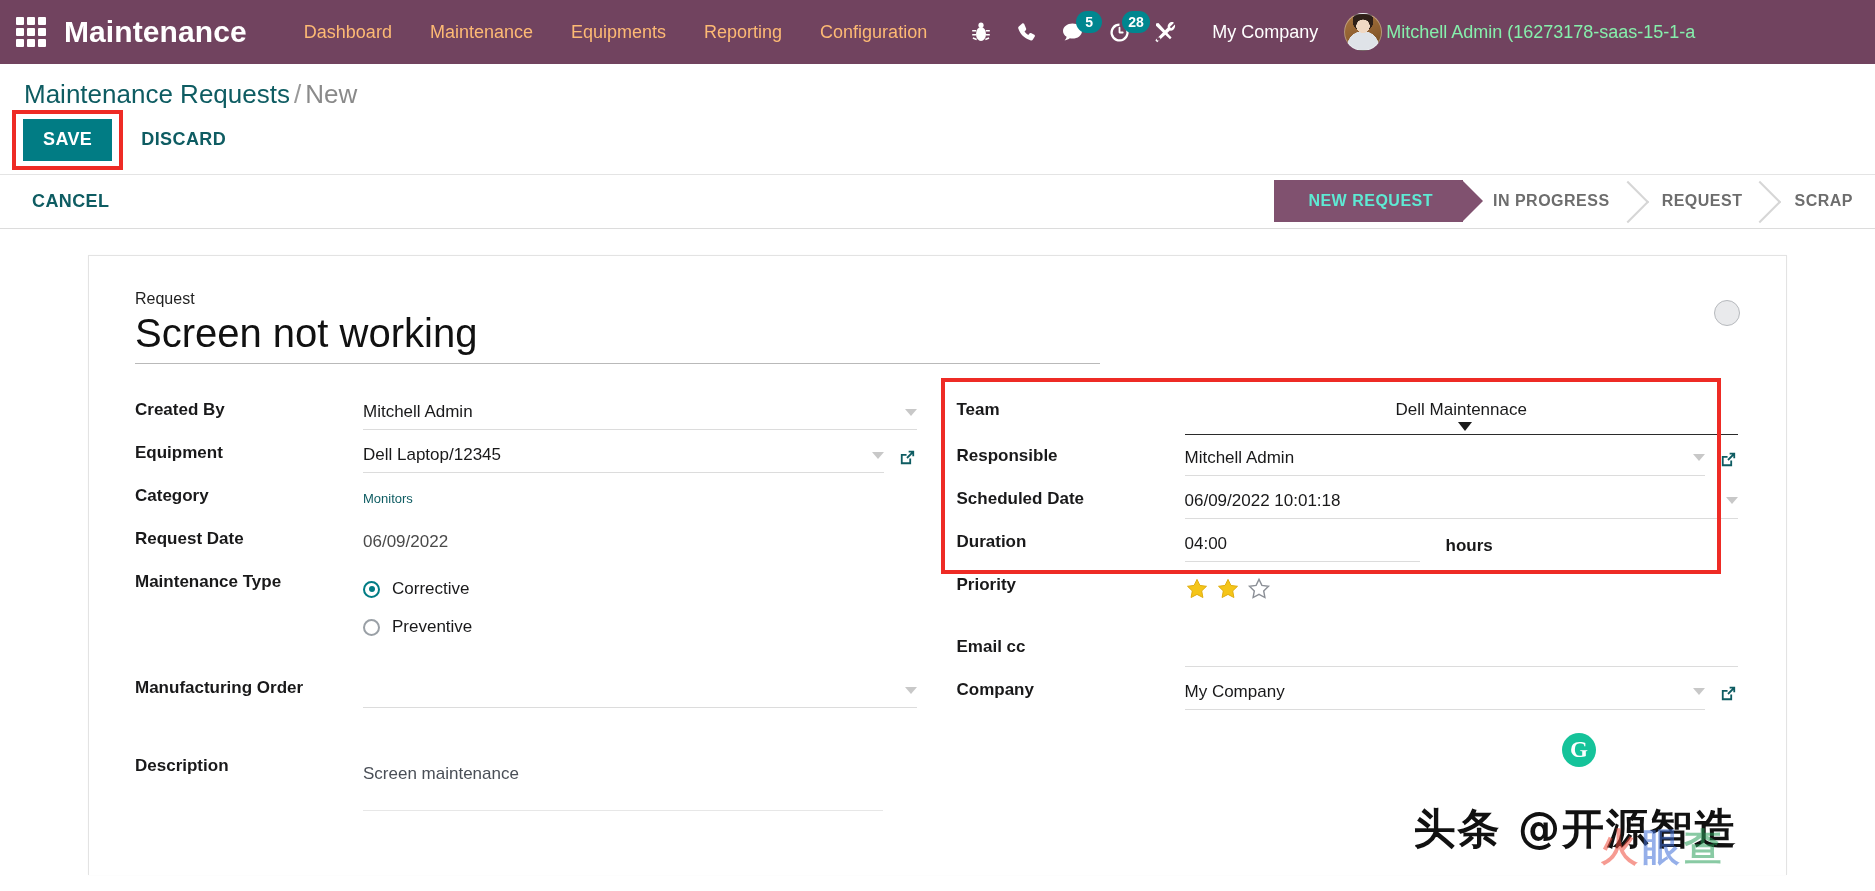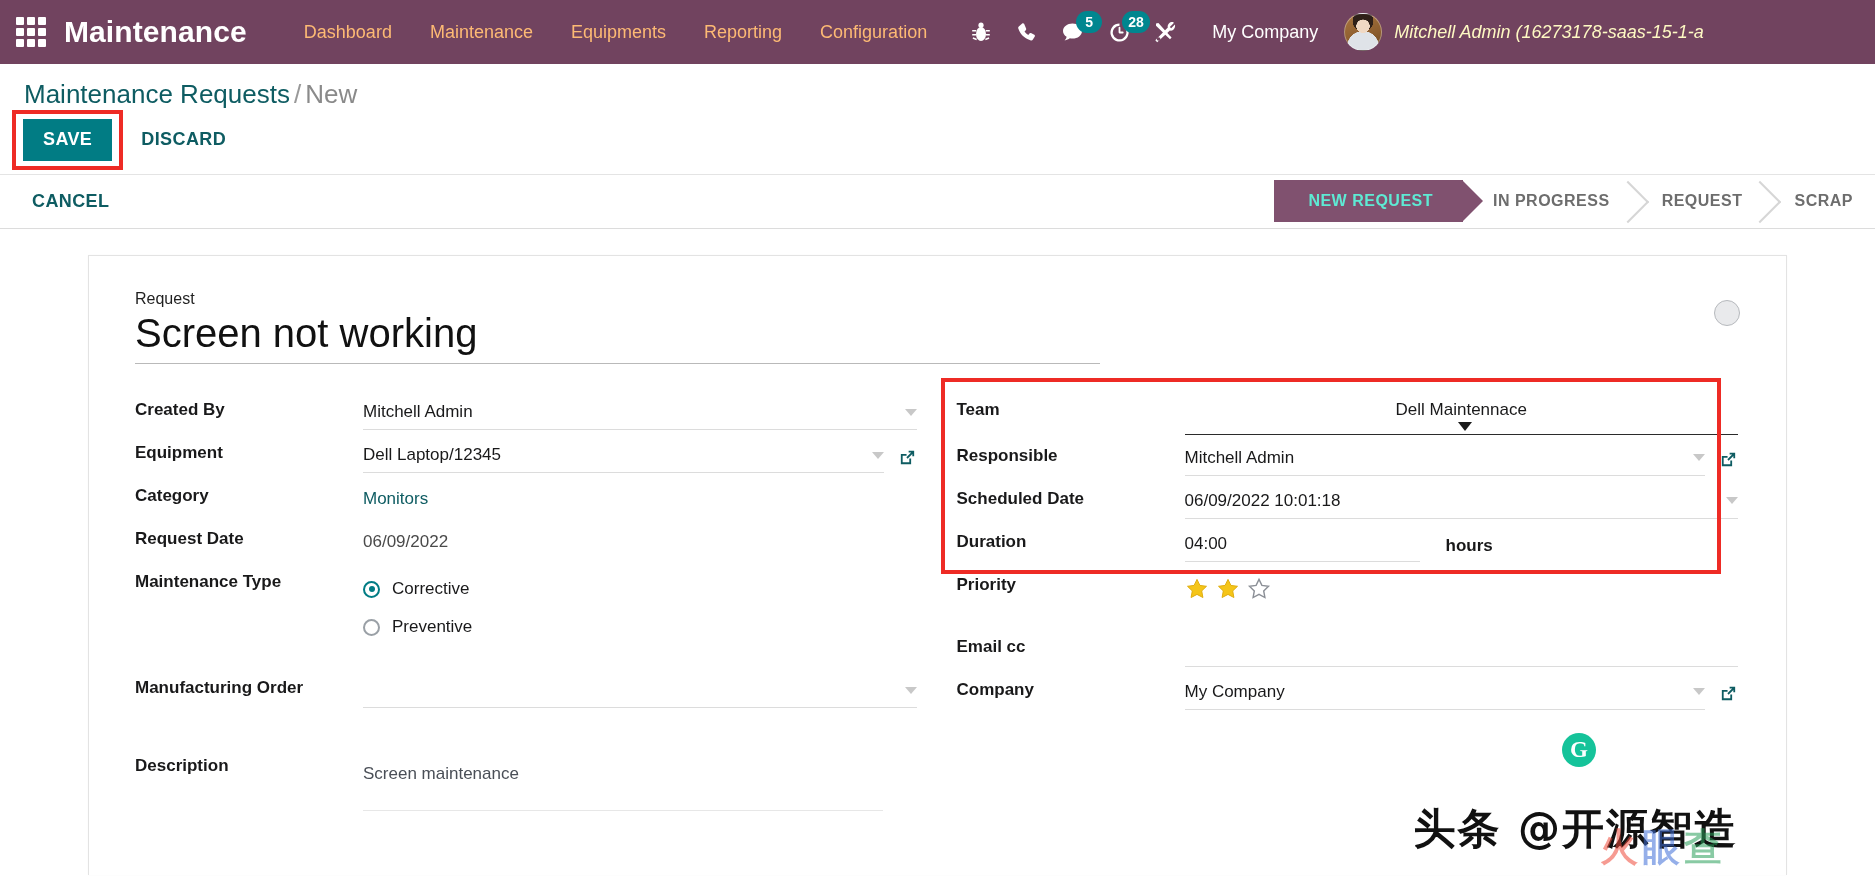--- a/index.html
+++ b/index.html
@@ -73,21 +73,21 @@
   .avatar-img {
     width: 38px; height: 38px; border-radius: 50%;
     background:
       radial-gradient(circle at 50% 34%, #f0d9c4 0 22%, transparent 23%),
       radial-gradient(circle at 50% 20%, #2e2018 0 30%, transparent 31%),
       radial-gradient(circle at 50% 92%, #dfe3e8 0 42%, transparent 43%),
       linear-gradient(160deg, #a9763f, #8c5d2e 60%, #6b4621);
     border: 1px solid rgba(255,255,255,.35);
     flex: none;
   }
-  .user-name { font-size: 18px; margin-left: 12px; color: #fef9c3; font-style: italic; }
+  .user-name { font-size: 18px; margin-left: 4px; color: #86efac; }
 
   
   .cp { background: #fff; padding: 0 0 0 24px; }
   .breadcrumb {
     padding: 16px 0 6px 0;
     font-size: 26px;
     color: #8f8f8f;
     line-height: 1.15;
   }
   .breadcrumb .bc-parent { color: #0e5c62; cursor: pointer; }
@@ -246,21 +246,21 @@
   }
   .input-line.strong { border-bottom: 1px solid #2b2b2b; flex-direction: column; }
   .input-line.none { border-bottom: none; }
   .input-txt {
     font-size: 17px;
     color: #19191a;
     flex: 1;
     line-height: 1.4;
   }
   .input-txt.muted { color: #4a4a4a; }
-  .link-txt { font-size: 17px; color: #0e5c62; cursor: pointer; text-align: right; }
+  .link-txt { font-size: 13px; color: #0e5c62; cursor: pointer; text-align: right; }
   .caret {
     width: 0; height: 0;
     border-left: 6px solid transparent;
     border-right: 6px solid transparent;
     border-top: 7px solid #c8c8c8;
     margin-left: 8px;
     flex: none;
     cursor: pointer;
   }
   .caret.dark { border-top-color: #1b1b1b; border-left-width: 7px; border-right-width: 7px; border-top-width: 9px; }

